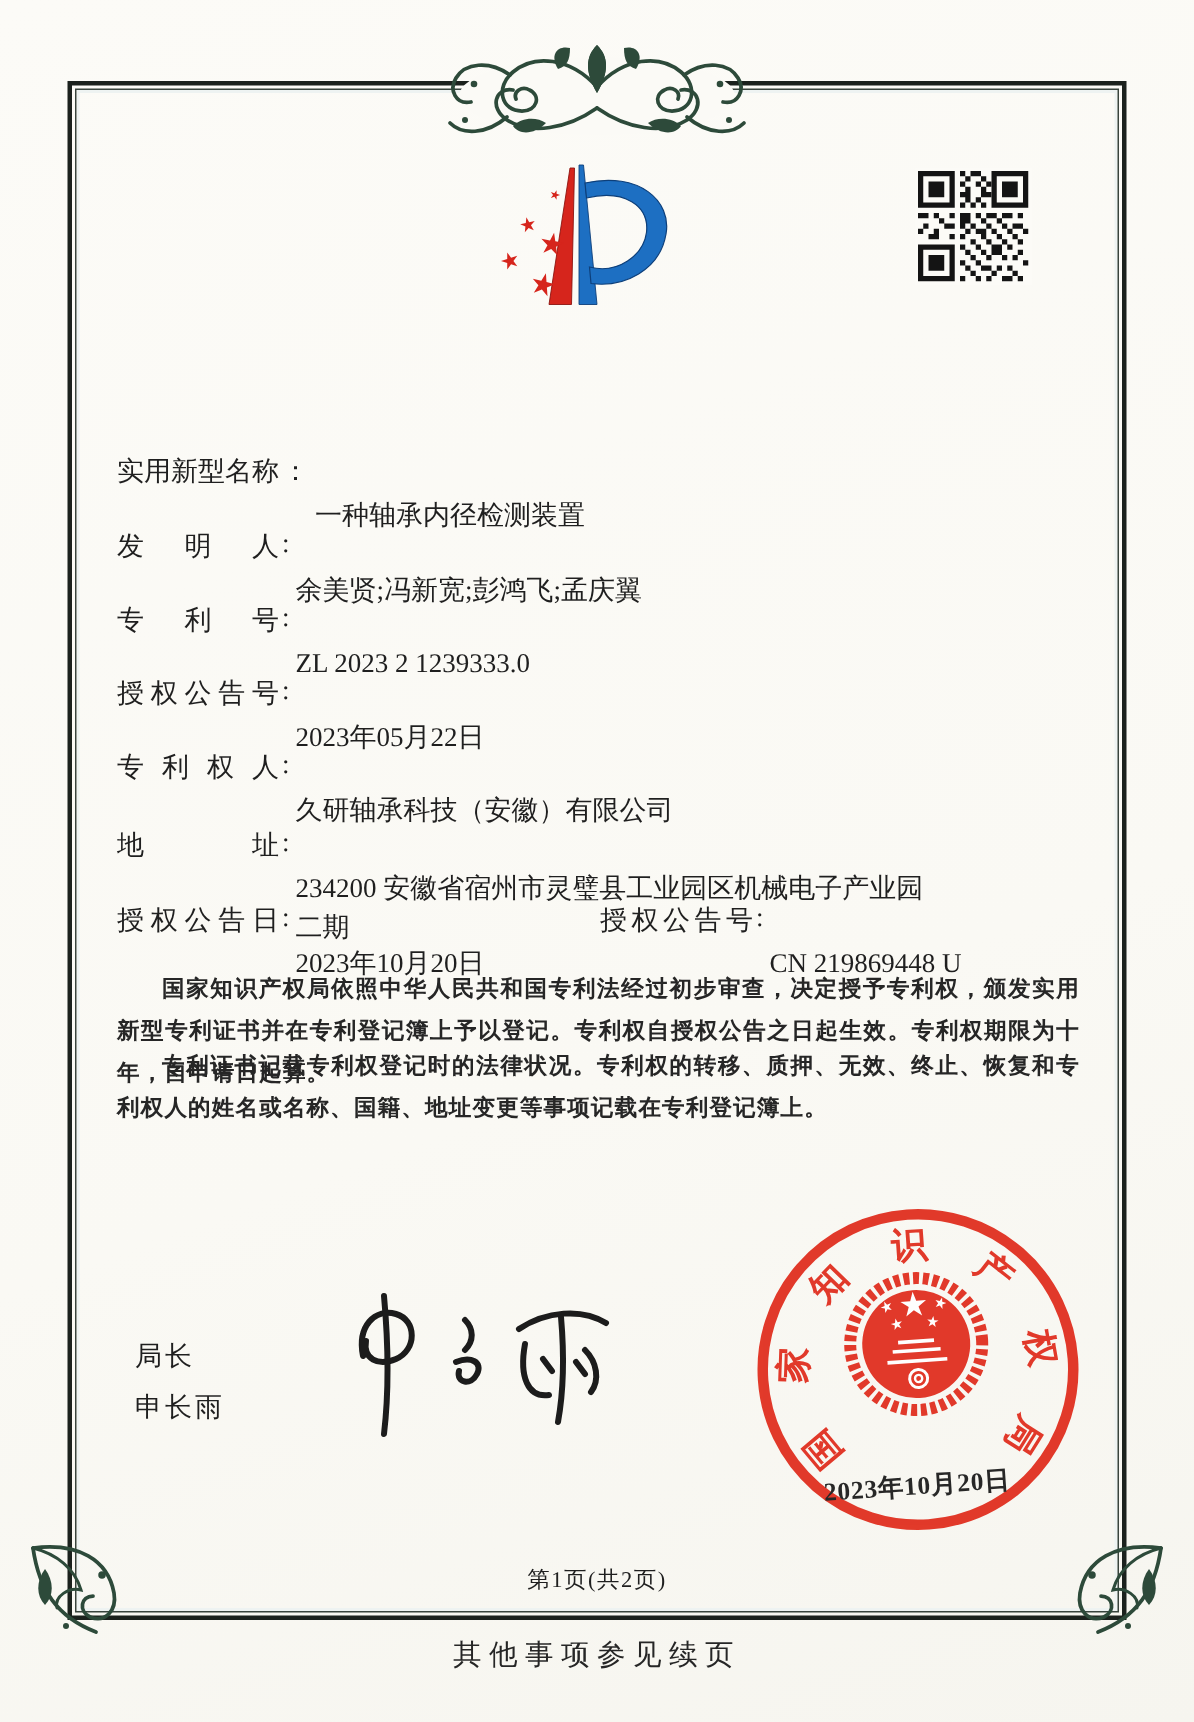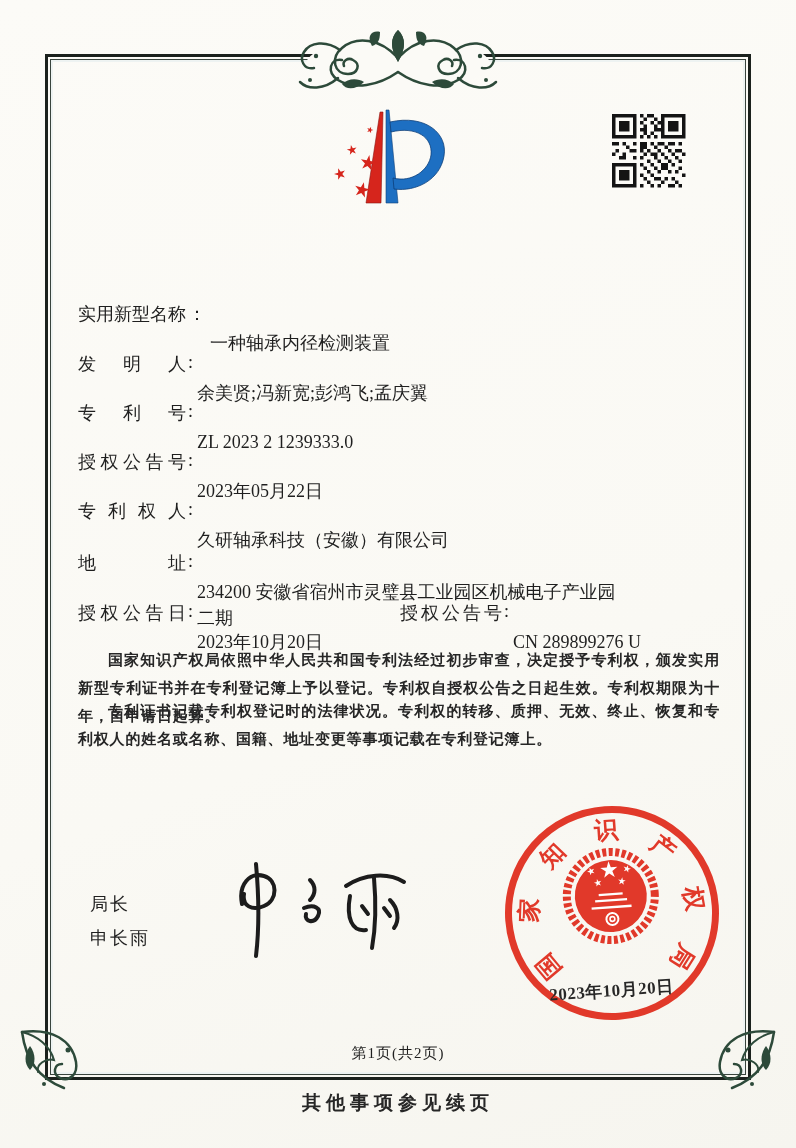--- a/index.html
+++ b/index.html
@@ -57,21 +57,21 @@
   .seal-ch.c4{transform:translate(-50%,-50%) rotate(42deg)   translateY(-83px);}
   .seal-ch.c5{transform:translate(-50%,-50%) rotate(84deg)   translateY(-83px);}
   .seal-ch.c6{transform:translate(-50%,-50%) rotate(126deg)  translateY(-83px);}
   .seal-emblem{position:absolute;left:57px;top:40px;}
   .seal-date{position:absolute;left:0;bottom:18px;width:100%;text-align:center;
     margin-left:-6px;font-size:17px;font-weight:bold;color:#181818;letter-spacing:0.5px;}
   
   .page-info{position:absolute;left:0;top:1044px;width:100%;text-align:center;
     font-size:15px;letter-spacing:1px;}
   .continuation{position:absolute;left:0;top:1090px;width:100%;text-align:center;
-    font-size:19px;font-weight:bold;letter-spacing:5px;color:#262626;}
+    font-size:19px;font-weight:normal;letter-spacing:5px;color:#262626;}
 </style>
 </head>
 <body>
 
 <div class="page">
 
   <div class="frame">
     <div class="frame-inner"></div>
   </div>
 
@@ -164,21 +164,21 @@
       <span class="fld-label">专利权人</span><span class="fld-colon">:</span><span class="fld-value">久研轴承科技（安徽）有限公司</span>
     </div>
     <div class="fld f-address">
       <span class="fld-label">地址</span><span class="fld-colon">:</span><span class="fld-value"><span>234200 安徽省宿州市灵璧县工业园区机械电子产业园</span><br><span>二期</span></span>
     </div>
     <div class="fld f-grant">
       <span>
         <span class="fld-label">授权公告日</span><span class="fld-colon">:</span><span class="fld-value">2023年10月20日</span>
       </span>
       <span class="pair2">
-        <span class="fld-label">授权公告号</span><span class="fld-colon">:</span><span class="fld-value">CN 289899276 U</span>
+        <span class="fld-label">授权公告号</span><span class="fld-colon">:</span><span class="fld-value">CN 219869448 U</span>
       </span>
     </div>
   </div>
 
   <div class="paras p1">
     <p>国家知识产权局依照中华人民共和国专利法经过初步审查，决定授予专利权，颁发实用新型专利证书并在专利登记簿上予以登记。专利权自授权公告之日起生效。专利权期限为十年，自申请日起算。</p>
   </div>
   <div class="paras p2">
     <p>专利证书记载专利权登记时的法律状况。专利权的转移、质押、无效、终止、恢复和专利权人的姓名或名称、国籍、地址变更等事项记载在专利登记簿上。</p>
   </div>

